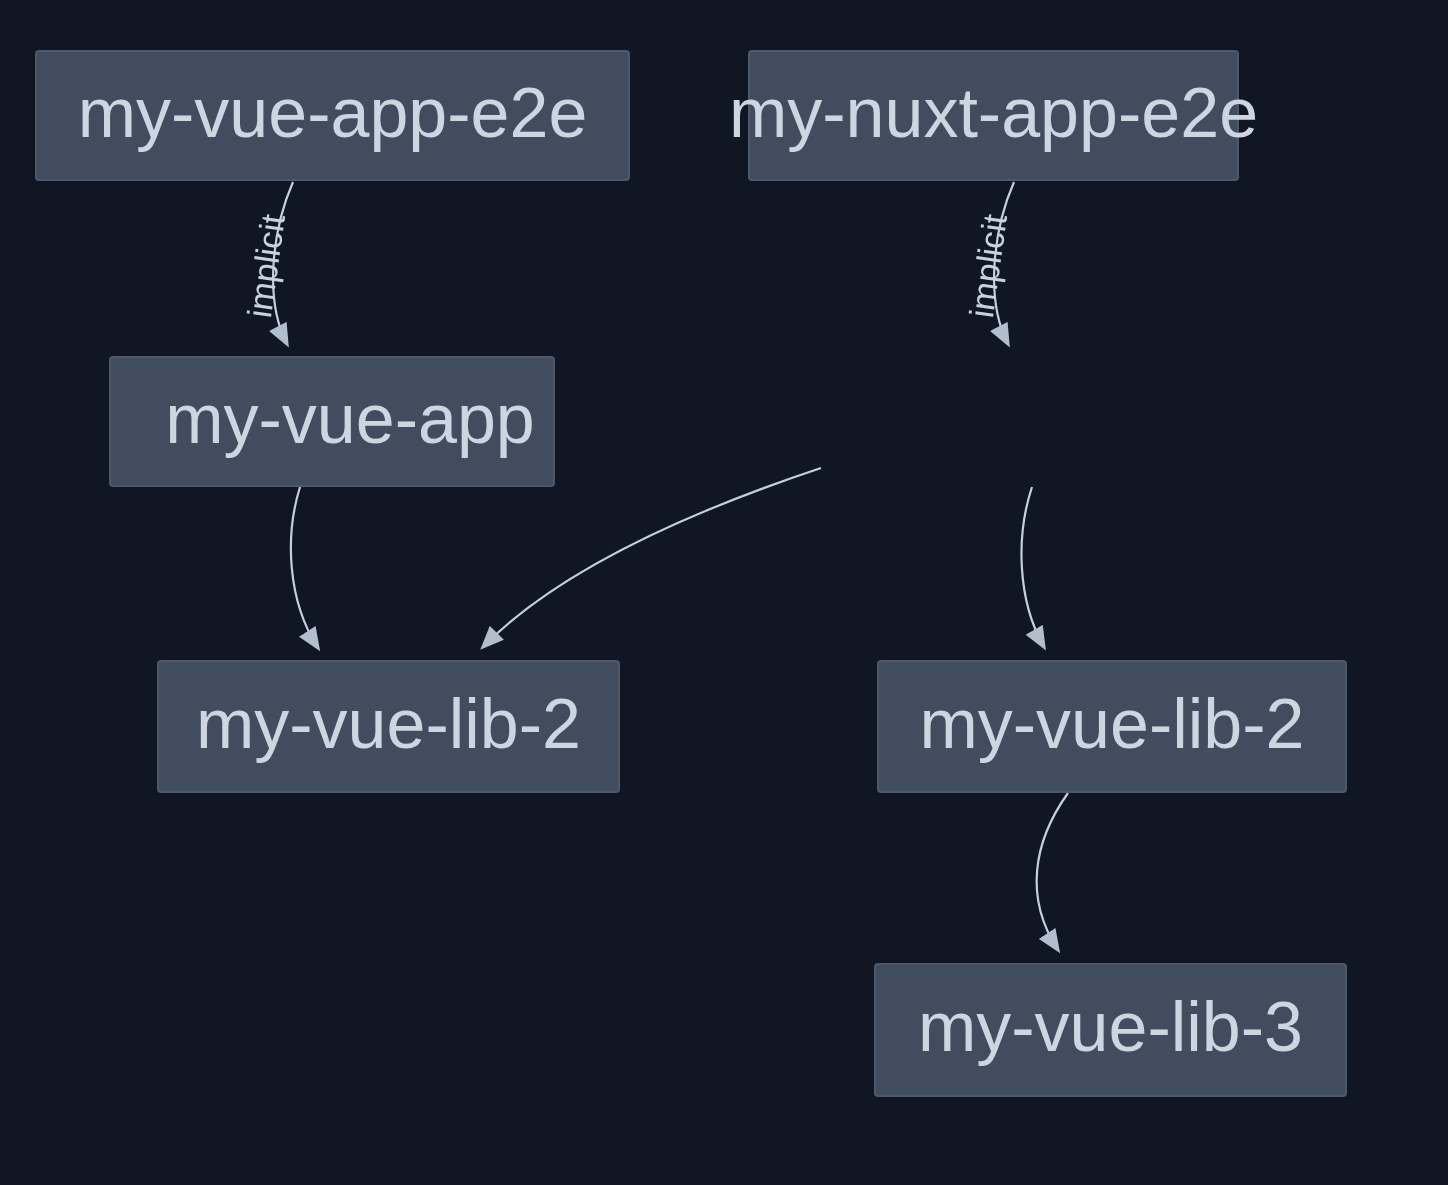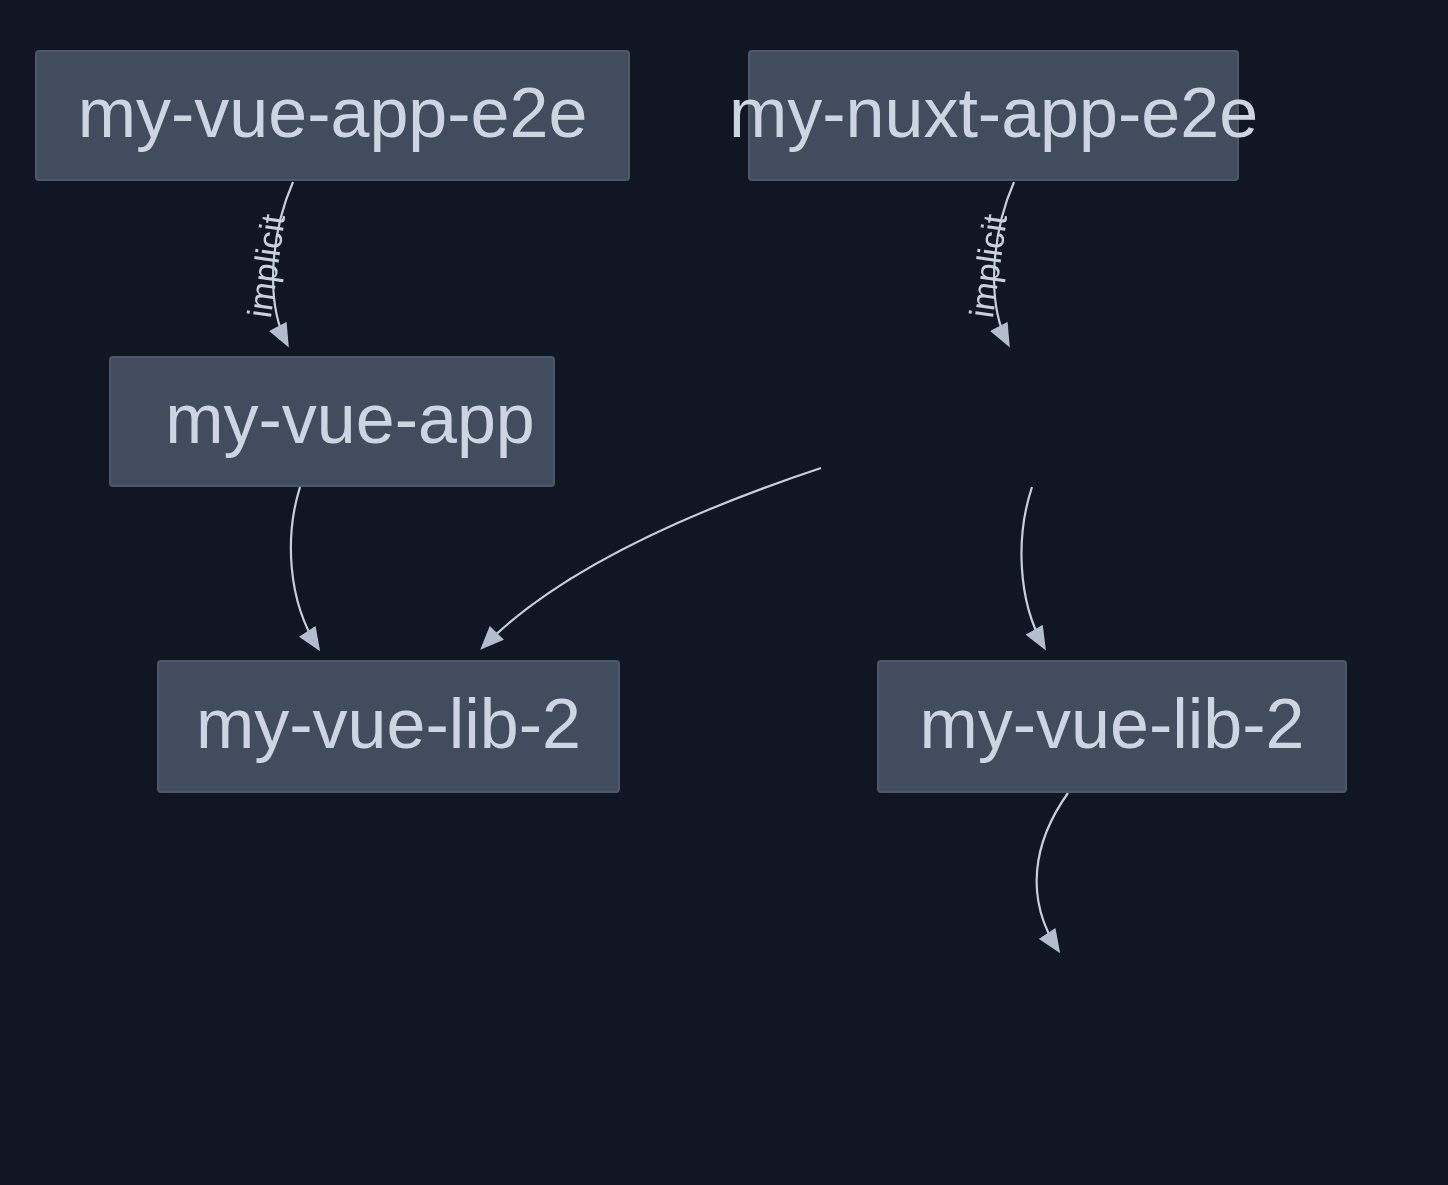--- a/index.html
+++ b/index.html
@@ -81,18 +81,19 @@
 
   <div class="node" style="left:748px; top:50px;  width:491px; height:131px;">my-nuxt-app-e2e</div>
 
   <div class="node" style="left:109px; top:356px; width:446px; height:131px;padding-left:36px;">my-vue-app</div>
 
 
   <div class="node" style="left:157px; top:660px; width:463px; height:133px;">my-vue-lib-2</div>
 
   <div class="node" style="left:877px; top:660px; width:470px; height:133px;">my-vue-lib-2</div>
 
+  <div class="node" style="left:874px; top:963px; width:473px; height:134px;">my-vue-lib-3</div>
 
   <div class="edge-label" style="left:266px; top:266px;">implicit</div>
 
   <div class="edge-label" style="left:988px; top:266px;">implicit</div>
 
 </div>
 
 </body></html>

